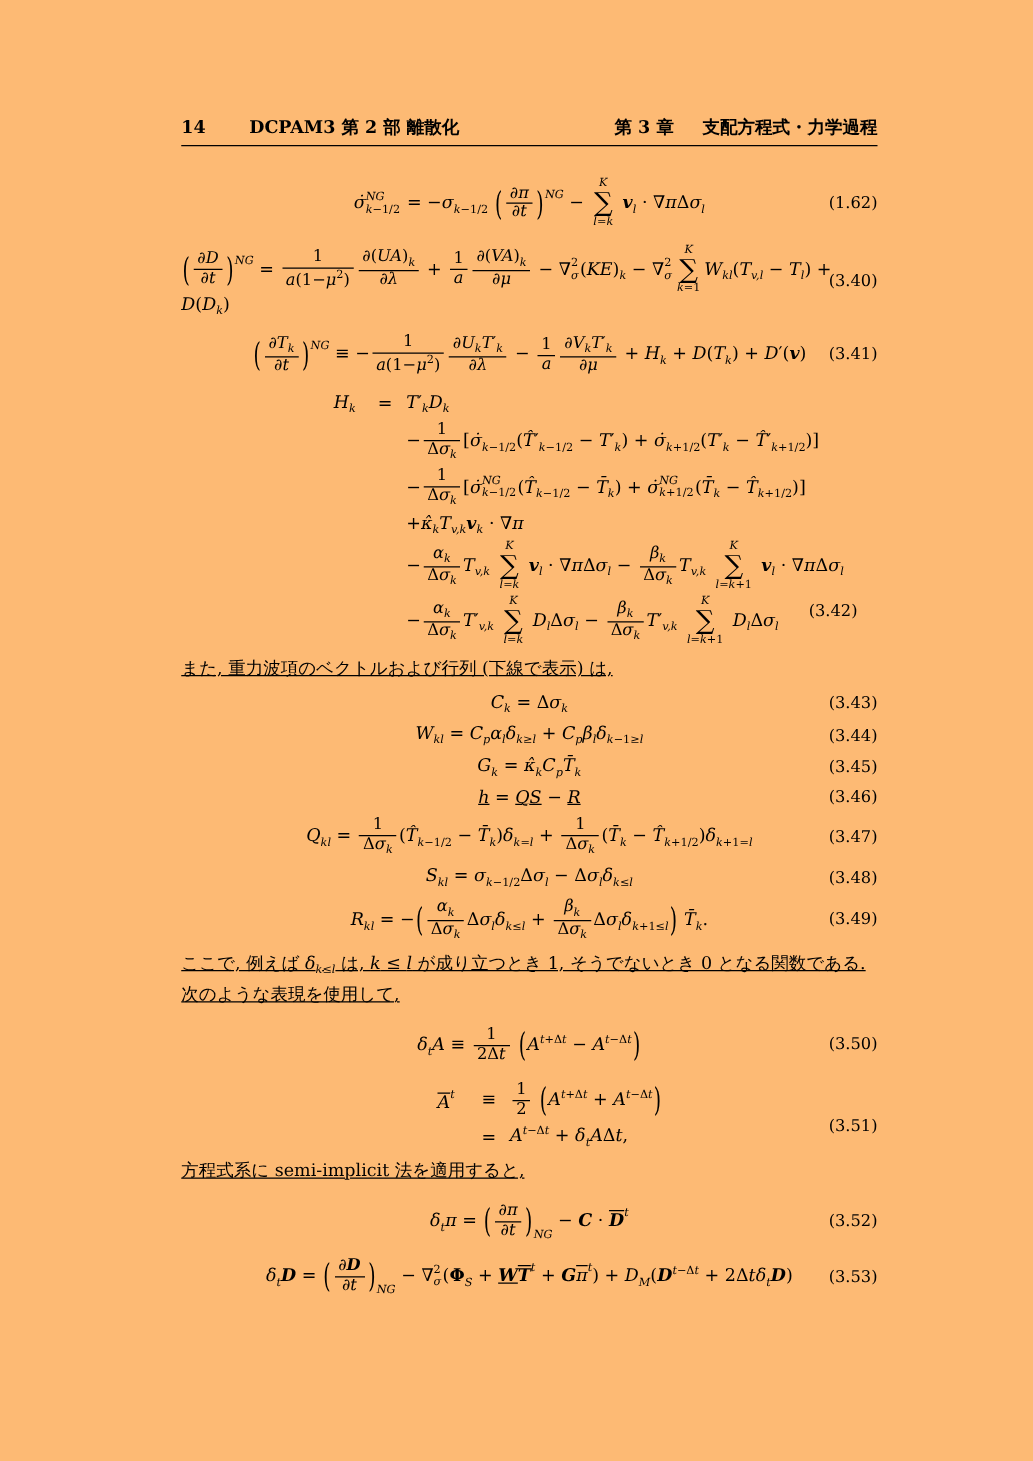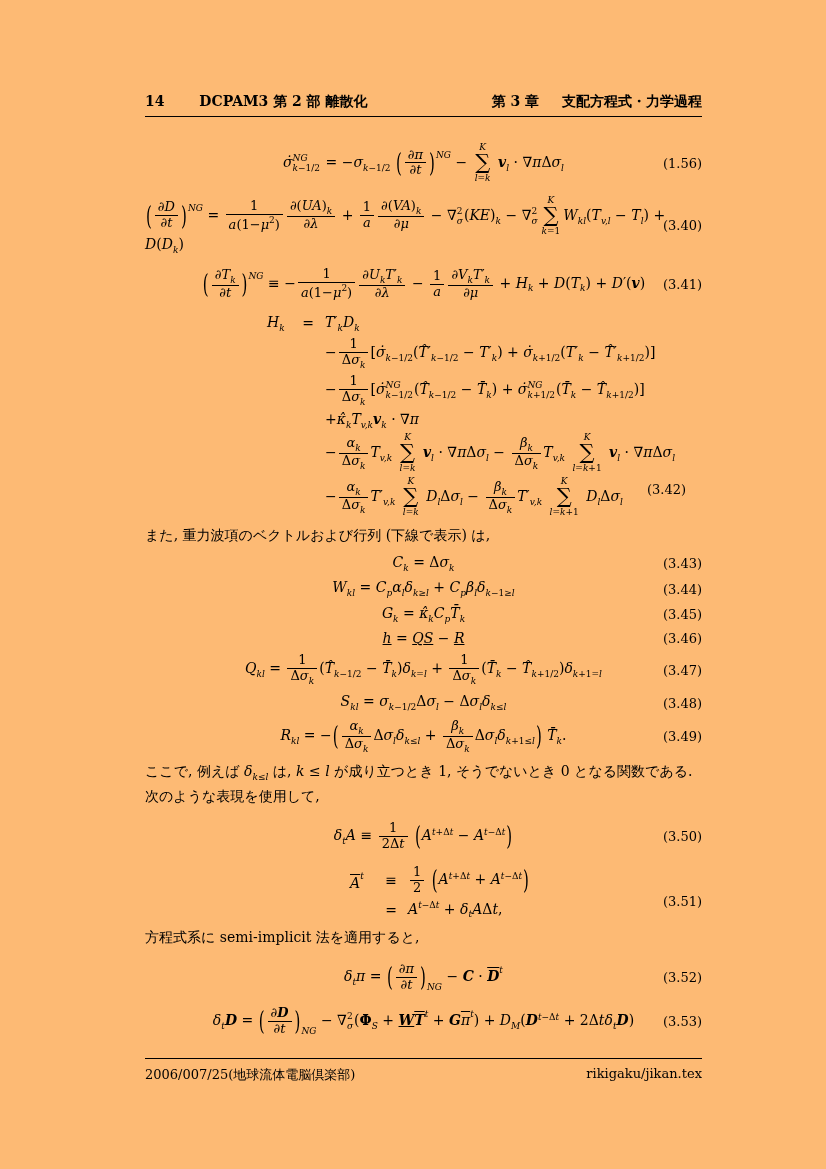--- a/index.html
+++ b/index.html
@@ -6,21 +6,21 @@
   .page { position:relative; width:826px; height:1169px; background:#fdba74; overflow:hidden;
           font-family:"DejaVu Serif","Liberation Serif",serif; color:#000; }
   .content { position:absolute; left:145px; top:0; width:557px; }
 
   .header { display:flex; justify-content:space-between; align-items:baseline;
             margin-top:93px; padding-bottom:5px; border-bottom:1px solid #000;
             font-weight:bold; font-size:14px; }
   .pgnum { margin-right:30px; }
   .chap { margin-right:18px; }
 
-  .para { font-size:14px; line-height:1.55; margin:8px 0 2px 0; }
+  .para { font-size:14px; line-height:1.55; margin:8px 0 2px 0;text-decoration:underline; }
   .para.tightp { margin:2px 0; }
 
   .eqrow { position:relative; display:flex; justify-content:center; align-items:center; margin:13px 0; }
   .eqrow.first { margin-top:26px; }
   .eqrow.tight { margin:7px 0; }
   .eqbody { font-size:14px; }
   .eqnum { position:absolute; right:0; top:50%; transform:translateY(-50%); font-size:13px; }
 
   .eqwrap { position:relative; margin:4px 0; }
   .alg { margin-left:122px; font-size:14px; }
@@ -74,21 +74,21 @@
 
     <div class="eqrow first">
       <span class="eqbody"><i>σ̇</i><span class="stk">
             <span><i>NG</i></span>
             <span><i>k</i>−1/2</span>
           </span> = −<i>σ</i><sub><i>k</i>−1/2</sub> <span class="bp">(</span><span class="fr"><span class="nu">∂<i>π</i></span><span class="de">∂<i>t</i></span></span><span class="bp">)</span><span class="hi"><i>NG</i></span> − <span class="sm">
             <span><i>K</i></span>
             <span class="sg">∑</span>
             <span><i>l</i>=<i>k</i></span>
           </span> <b><i>v</i></b><sub><i>l</i></sub> · ∇<i>π</i>Δ<i>σ</i><sub><i>l</i></sub></span>
-      <span class="eqnum">(1.56)</span>
+      <span class="eqnum">(1.62)</span>
     </div>
 
     <div class="eqrow">
       <span class="eqbody"><span class="bp">(</span><span class="fr"><span class="nu">∂<i>D</i></span><span class="de">∂<i>t</i></span></span><span class="bp">)</span><span class="hi"><i>NG</i></span> = <span class="fr"><span class="nu">1</span><span class="de"><i>a</i>(1−<i>μ</i><sup>2</sup>)</span></span><span class="fr"><span class="nu">∂(<i>UA</i>)<sub><i>k</i></sub></span><span class="de">∂<i>λ</i></span></span> + <span class="fr"><span class="nu">1</span><span class="de"><i>a</i></span></span><span class="fr"><span class="nu">∂(<i>VA</i>)<sub><i>k</i></sub></span><span class="de">∂<i>μ</i></span></span> − ∇<span class="stk">
             <span>2</span>
             <span><i>σ</i></span>
           </span>(<i>KE</i>)<sub><i>k</i></sub> − ∇<span class="stk">
             <span>2</span>
             <span><i>σ</i></span>
           </span><span class="sm">
@@ -227,17 +227,13 @@
     <div class="eqrow">
       <span class="eqbody"><i>δ</i><sub><i>t</i></sub><b><i>D</i></b> = <span class="bp">(</span><span class="fr"><span class="nu">∂<b><i>D</i></b></span><span class="de">∂<i>t</i></span></span><span class="bp">)</span><span class="lo"><i>NG</i></span> − ∇<span class="stk">
             <span>2</span>
             <span><i>σ</i></span>
           </span>(<b>Φ</b><sub><i>S</i></sub> + <span class="un"><b><i>W</i></b></span><span class="ov"><b><i>T</i></b></span><span class="hi"><i>t</i></span> + <b><i>G</i></b><span class="ov"><i>π</i></span><span class="hi"><i>t</i></span>) + <i class="cal">D</i><sub><i>M</i></sub>(<b><i>D</i></b><sup><i>t</i>−Δ<i>t</i></sup> + 2Δ<i>t</i><i>δ</i><sub><i>t</i></sub><b><i>D</i></b>)</span>
       <span class="eqnum">(3.53)</span>
     </div>
 
   </div>
 
-  <div class="footer">
-    <span>2006/007/25(地球流体電脳倶楽部)</span>
-    <span>rikigaku/jikan.tex</span>
-  </div>
 </div>
 
 </body></html>

